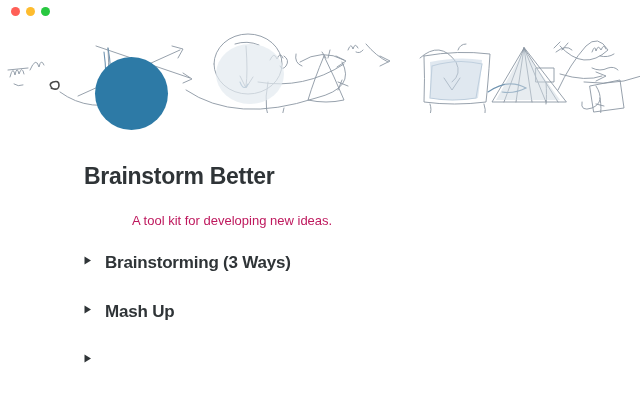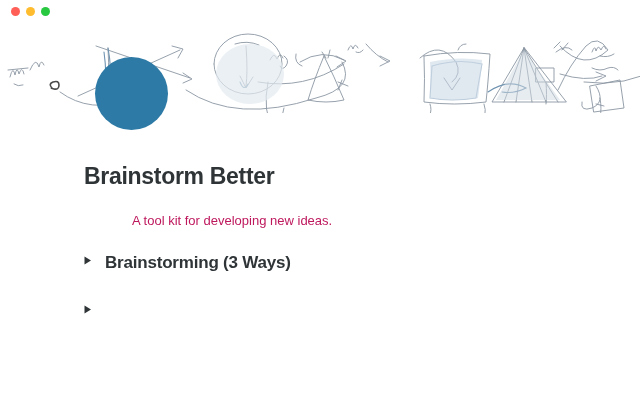--- a/index.html
+++ b/index.html
@@ -182,20 +182,28 @@
 
       <div class="toggle-item">
         <span class="toggle-arrow">
           <svg width="8" height="9" viewBox="0 0 8 9">
               <path d="M0.5 0.5 L7 4.5 L0.5 8.5 Z" fill="#2f3437"></path>
             </svg>
         </span>
         <span class="toggle-label">Brainstorming (3 Ways)</span>
       </div>
 
+      <div class="toggle-item">
+        <span class="toggle-arrow">
+          <svg width="8" height="9" viewBox="0 0 8 9">
+              <path d="M0.5 0.5 L7 4.5 L0.5 8.5 Z" fill="#2f3437"></path>
+            </svg>
+        </span>
+        <span class="toggle-label">Mash Up</span>
+      </div>
 
       <div class="toggle-item">
         <span class="toggle-arrow">
           <svg width="8" height="9" viewBox="0 0 8 9">
               <path d="M0.5 0.5 L7 4.5 L0.5 8.5 Z" fill="#2f3437"></path>
             </svg>
         </span>
       </div>
 
     </div>

